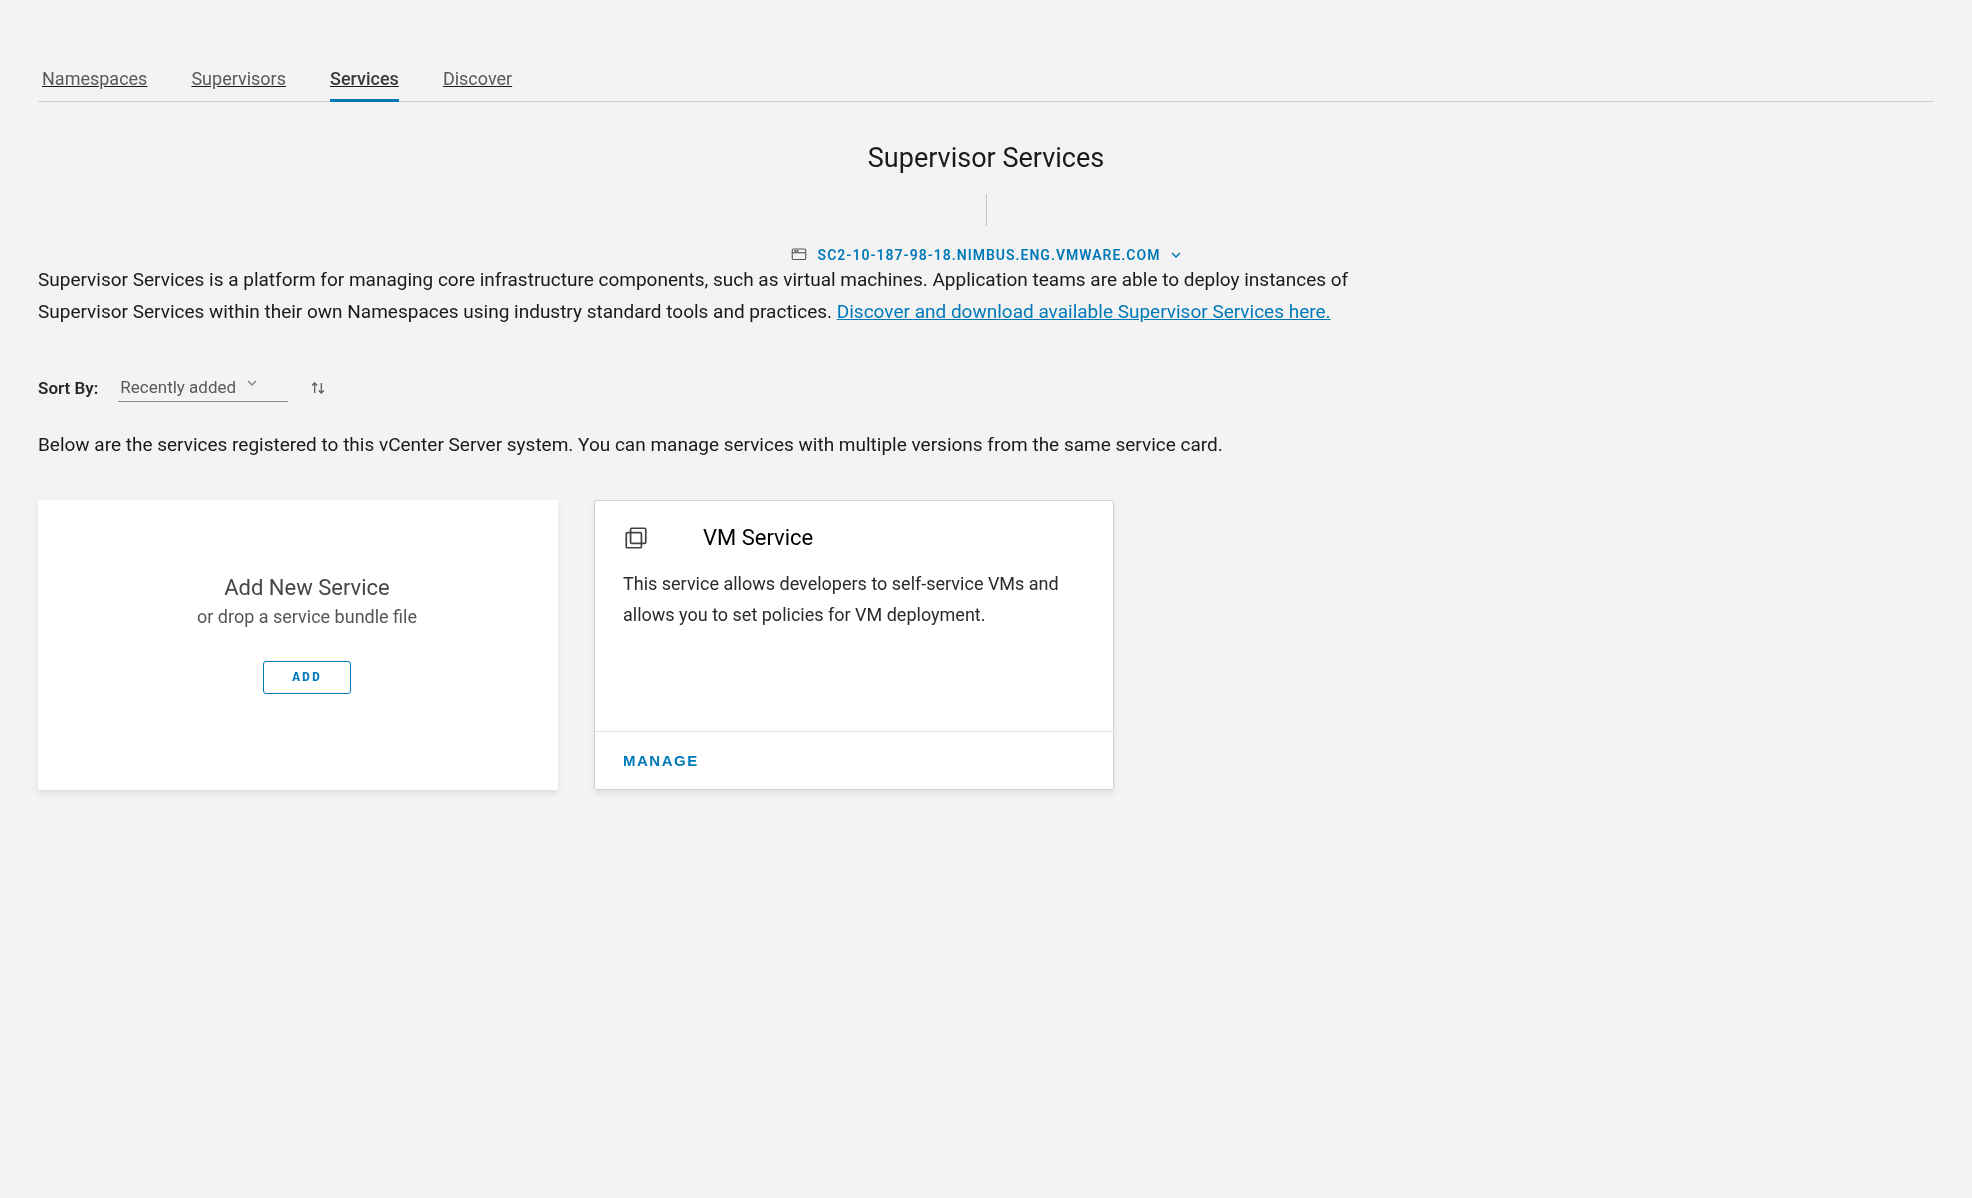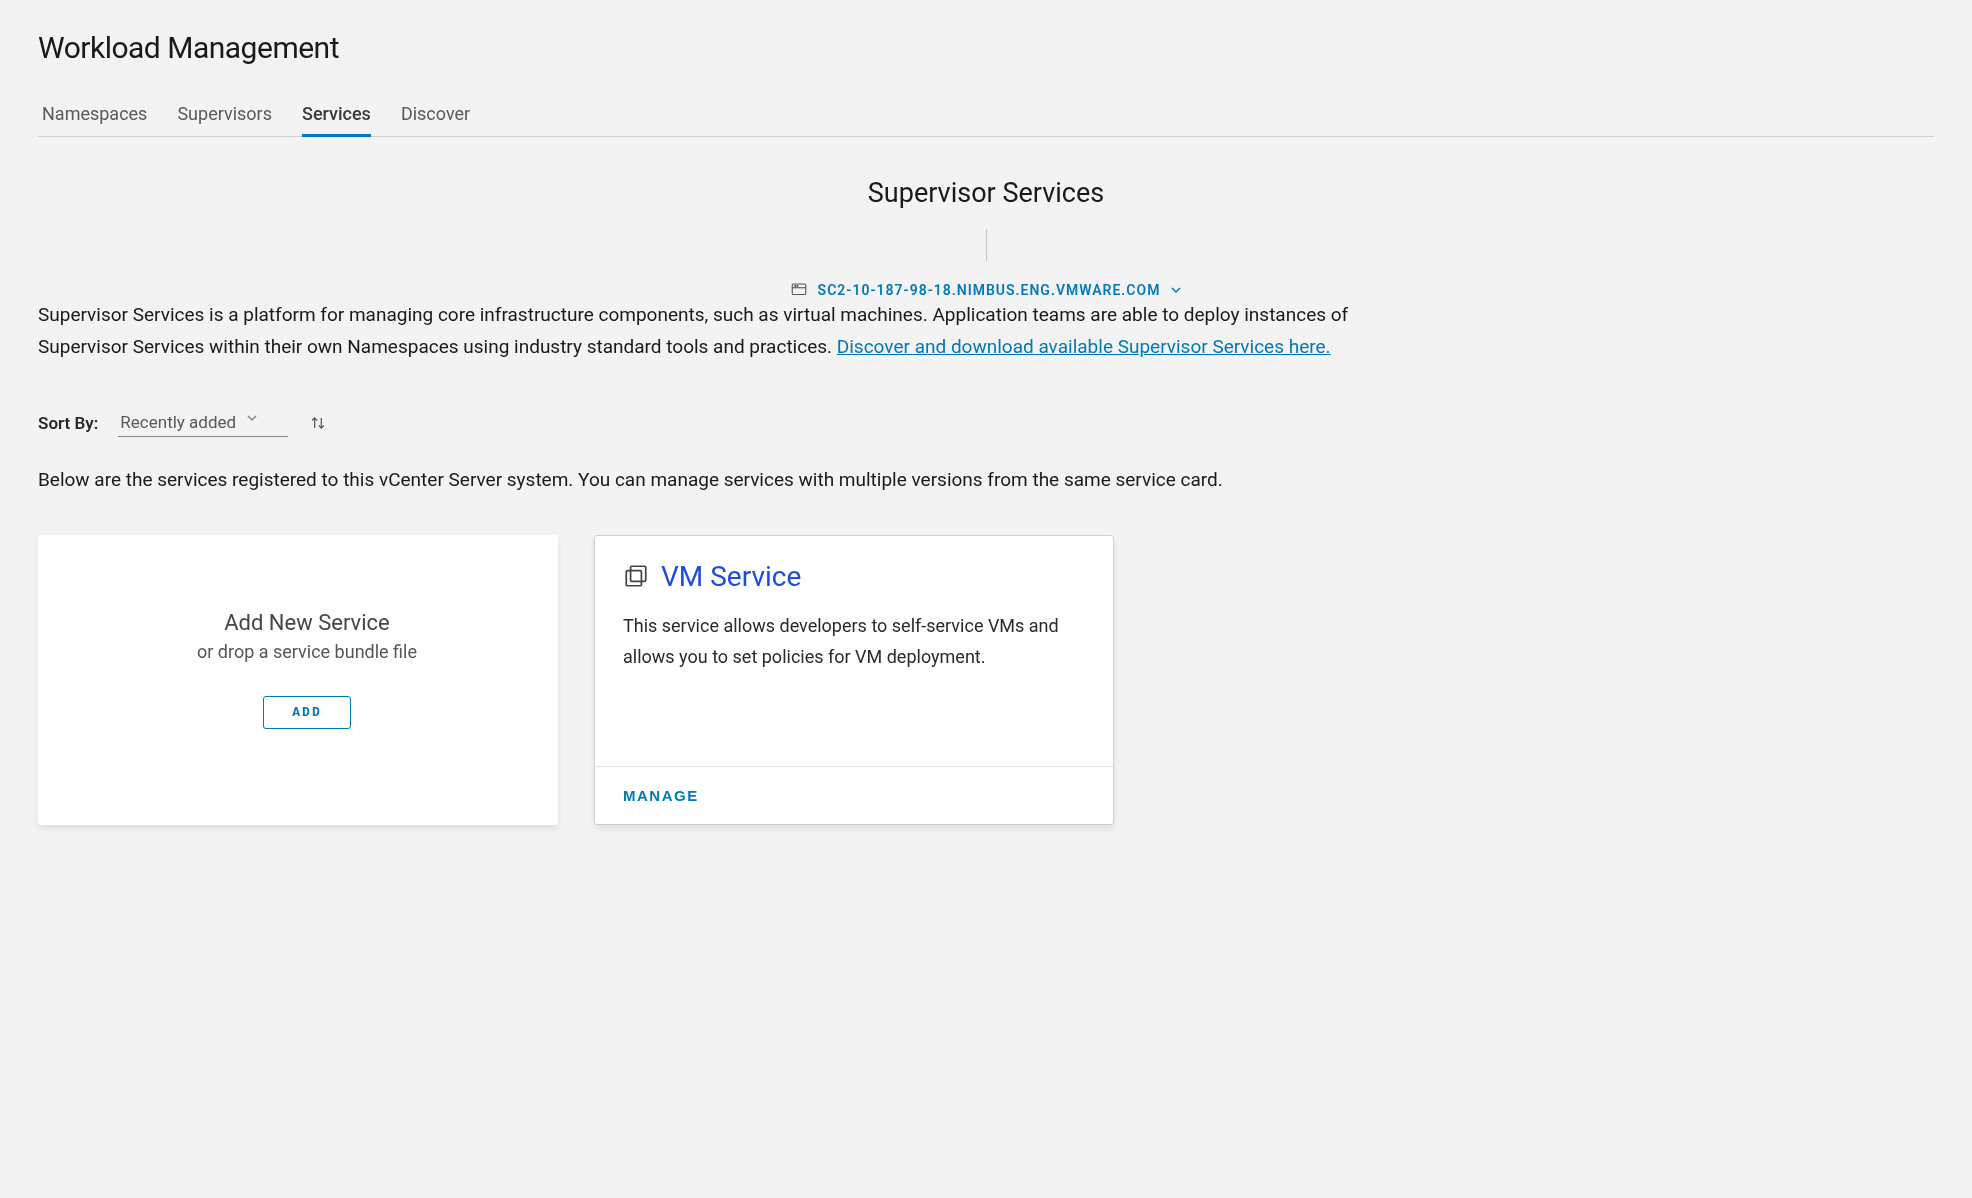--- a/index.html
+++ b/index.html
@@ -17,24 +17,25 @@
       padding: 30px 38px 0 38px;
     }
     .page-title {
       font-size: 30px;
       font-weight: 400;
       color: #1a1a1a;
       letter-spacing: -0.5px;
     }
     .tabs {
       display: flex;
-      gap: 30px;
+      gap: 44px;
       margin-top: 38px;
       border-bottom: 1px solid #cfcfcf;
       padding-left: 4px;
+      text-decoration: underline;
     }
     .tab {
       padding: 0 0 12px 0;
       font-size: 18px;
       color: #595959;
       cursor: pointer;
       position: relative;
     }
     .tab.active {
       color: #3a3a3a;
@@ -174,23 +175,24 @@
       padding: 24px 28px 18px 28px;
       flex: 1;
     }
     .service-title-row {
       display: flex;
       align-items: center;
       gap: 12px;
     }
     .service-title-row svg { width: 26px; height: 26px; color: #444; }
     .service-title {
-      font-size: 28px;
-      color: #1d4ed8;
-      font-weight: 400;
+      font-size: 22px;
+      color: #000000;
+      font-weight: 400;
+      margin-left: 42px;
     }
     .service-desc {
       margin-top: 18px;
       font-size: 18px;
       line-height: 1.7;
       color: #2a2a2a;
       max-width: 440px;
     }
     .service-footer {
       border-top: 1px solid #e4e4e4;
@@ -205,21 +207,20 @@
       background: none;
       border: none;
       padding: 0;
     }
   </style>
 </head>
 <body>
 
 <div class="page">
   <div class="content">
-    <h1 class="page-title">Workload Management</h1>
 
     <div class="tabs">
       <div class="tab">Namespaces</div>
       <div class="tab">Supervisors</div>
       <div class="tab active">Services</div>
       <div class="tab">Discover</div>
     </div>
 
     <div class="section-header">
       <div class="section-title">Supervisor Services</div>

